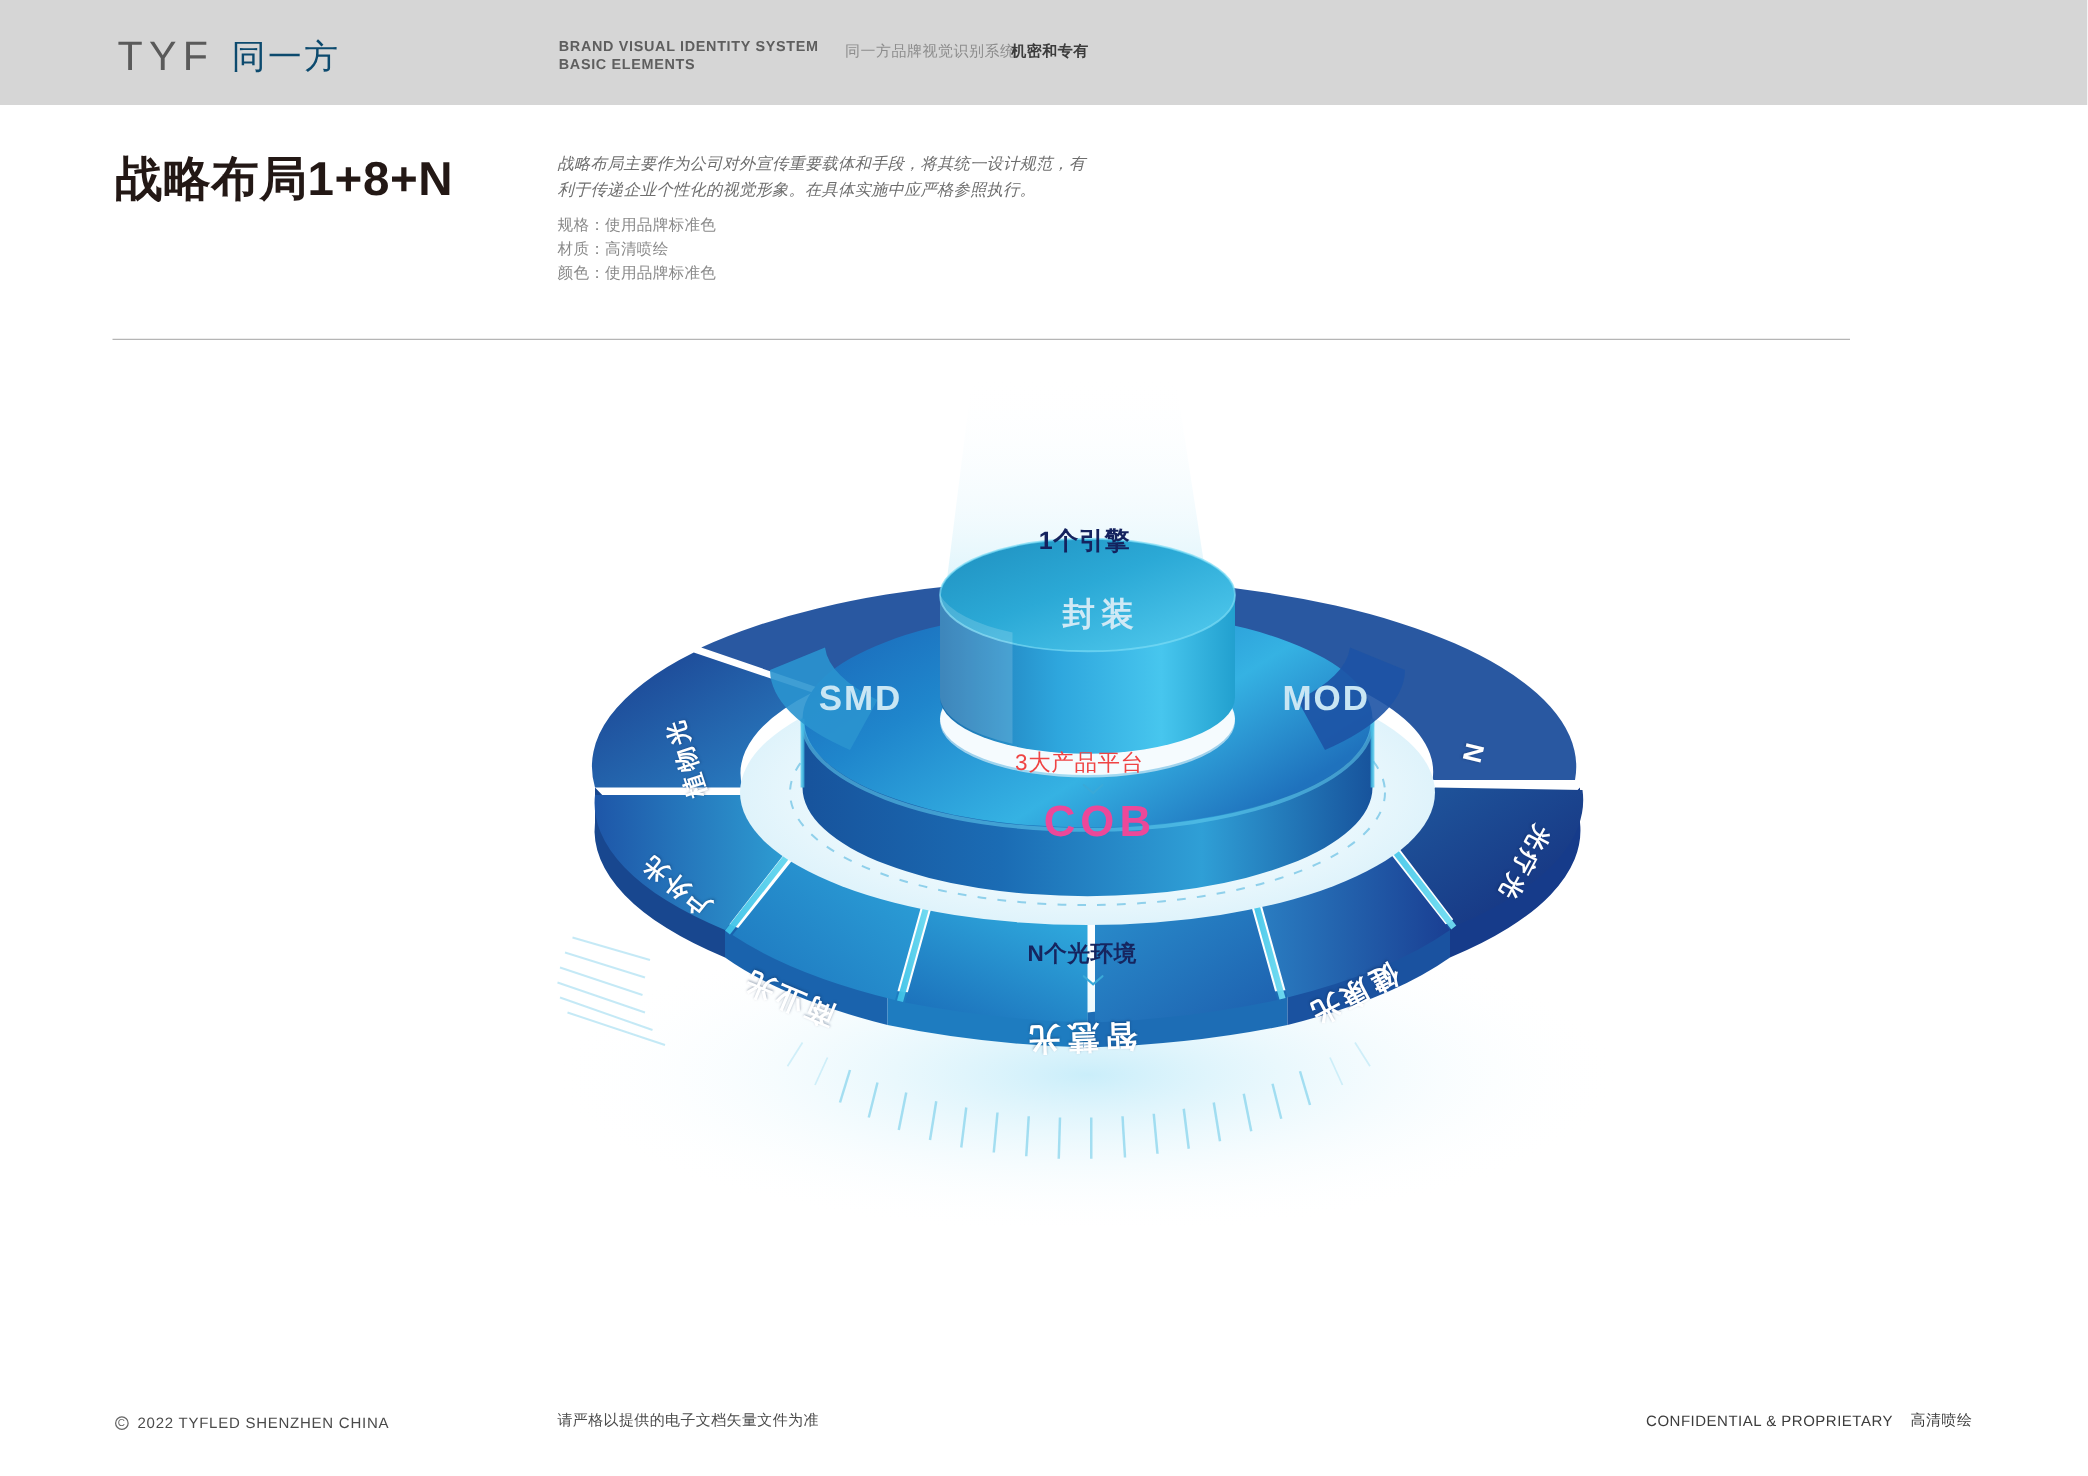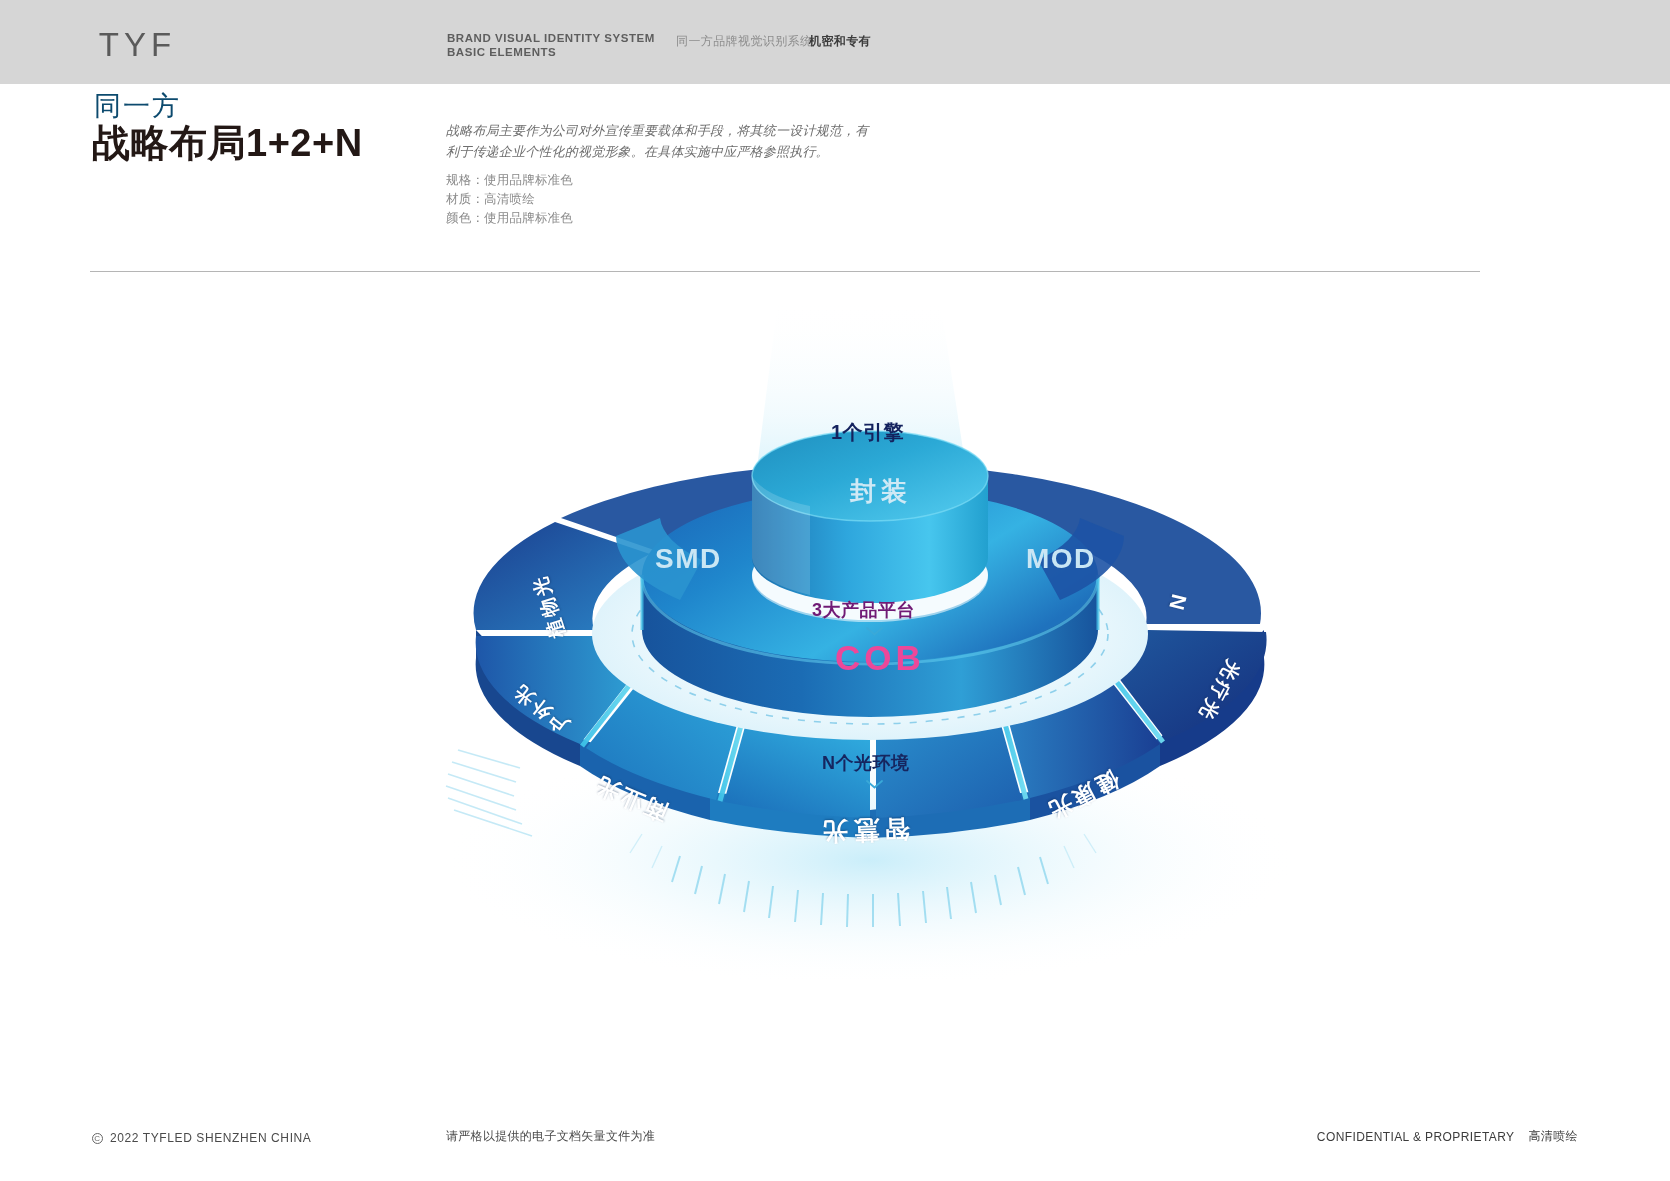--- a/index.html
+++ b/index.html
@@ -12,21 +12,21 @@
   .page { position: relative; width: 1670px; height: 1181px; background:#fff; }
 
   
   .header {
     position: absolute; left: 0; top: 0;
     width: 1670px; height: 84px;
     background: #d6d6d6;
   }
   .logo {
     position: absolute; left: 94px; top: 26px;
-    display: flex; align-items: center; gap: 24px; flex-direction: column;
+    display: flex; align-items: center; gap: 14px;
   }
   .logo-tyf {
     font-size: 33px; letter-spacing: 5px; font-weight: 400;
     color: #5a5a5a; font-family: "Liberation Sans", sans-serif;
   }
   .logo-cn {
     font-size: 27px; letter-spacing: 2px; color: #0c4a6e; font-weight: 500; font-family: Liberation Mono, monospace;
   }
   .hdr-en {
     position: absolute; left: 447px; top: 31px;
@@ -100,21 +100,21 @@
   .lbl-engine {
     left: 451px; top: 119px;
     font-size: 20px; font-weight: 700; color: #14225e; letter-spacing: 0.5px;
   }
   .lbl-fengzhuang {
     left: 470px; top: 174px;
     font-size: 26px; font-weight: 700; color: #cfe9f5; letter-spacing: 5px;
   }
   .lbl-platform {
     left: 432px; top: 298px;
-    font-size: 18px; font-weight: 700; color: #701a75; letter-spacing: 0.5px;
+    font-size: 18px; font-weight: 400; color: #ef4444; letter-spacing: 0.5px;
   }
   .lbl-cob {
     left: 455px; top: 338px;
     font-size: 35px; font-weight: 700; color: #ec4899; letter-spacing: 4px;
   }
   .lbl-nenv {
     left: 442px; top: 451px;
     font-size: 18px; font-weight: 700; color: #16255f; letter-spacing: 0.5px;
   }
   .lbl-smd {
@@ -158,21 +158,21 @@
       <span class="logo-cn">同一方</span>
     </div>
     <div class="hdr-en">
       <div>BRAND VISUAL IDENTITY SYSTEM</div>
       <div>BASIC ELEMENTS</div>
     </div>
     <div class="hdr-cn">同一方品牌视觉识别系统</div>
     <div class="hdr-cn-bold">机密和专有</div>
   </div>
 
-  <h1 class="title">战略布局1+2+N</h1>
+  <h1 class="title">战略布局1+8+N</h1>
   <p class="desc">战略布局主要作为公司对外宣传重要载体和手段，将其统一设计规范，有利于传递企业个性化的视觉形象。在具体实施中应严格参照执行。</p>
   <div class="specs">
     <div>规格：使用品牌标准色</div>
     <div>材质：高清喷绘</div>
     <div>颜色：使用品牌标准色</div>
   </div>
   <div class="divider"></div>
 
   <div class="stage">
 

